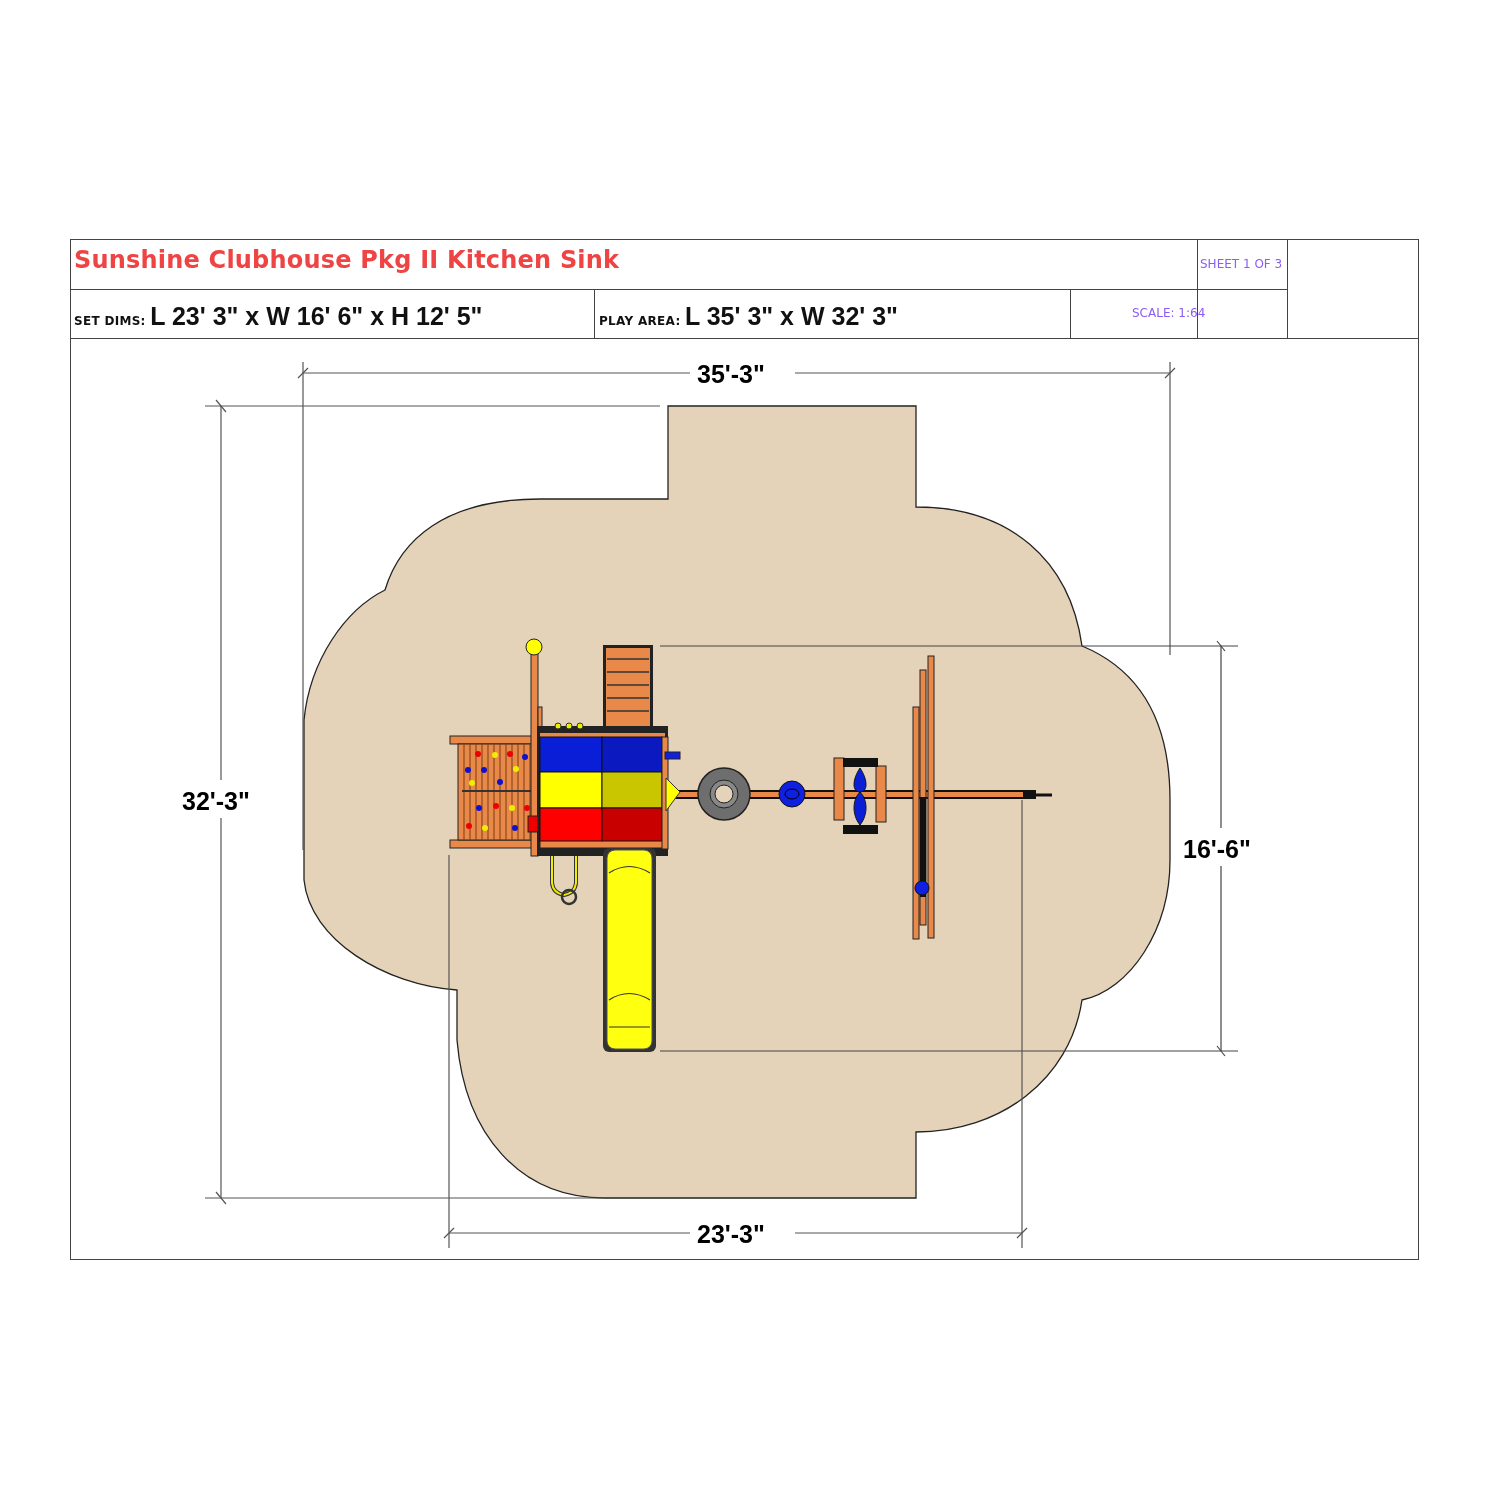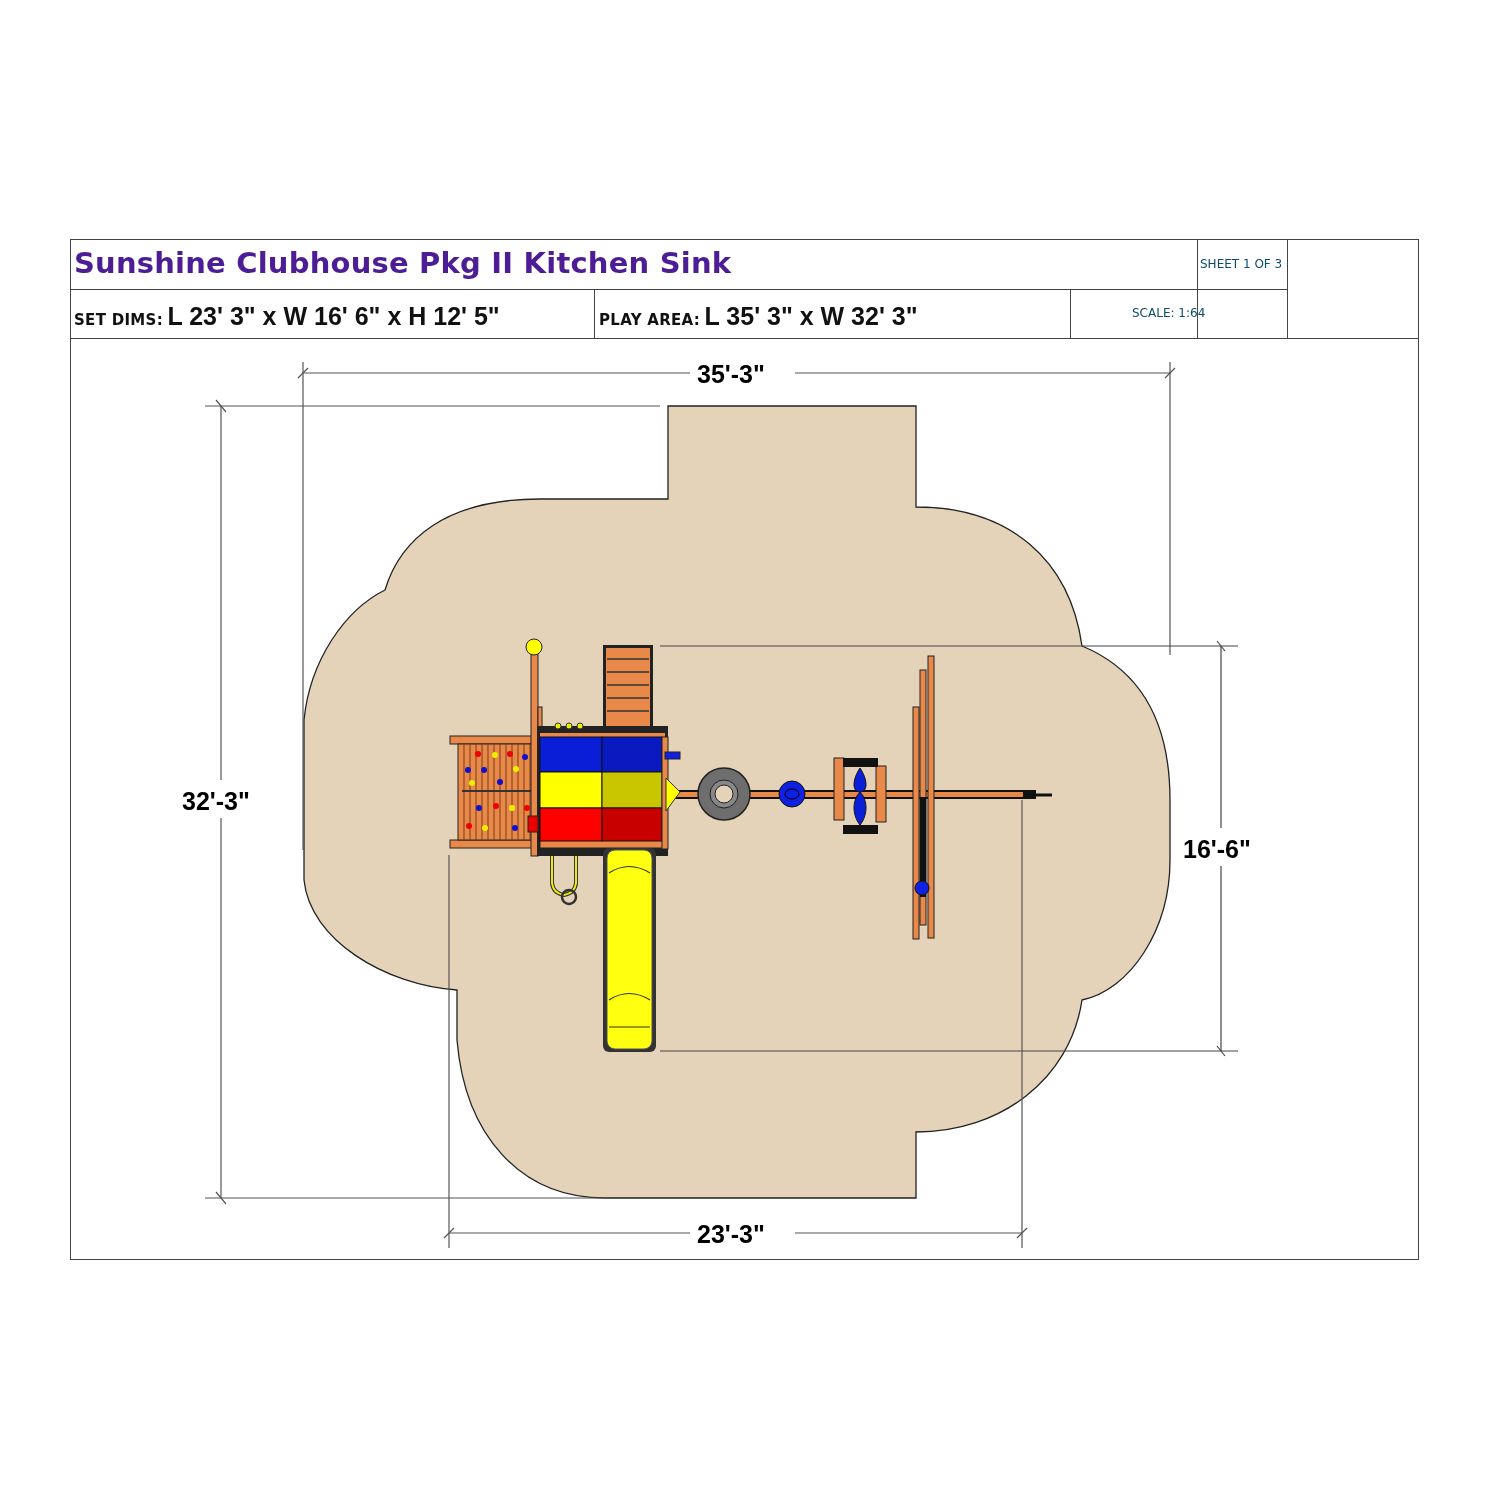--- a/index.html
+++ b/index.html
@@ -1,24 +1,24 @@
 <!DOCTYPE html>
 <html><head>
 <meta charset="utf-8">
 <style>
   html, body { margin:0; padding:0; background:#ffffff; }
   body { width:1500px; height:1500px; position:relative; overflow:hidden; font-family:"Liberation Sans", sans-serif; }
   .sheet { position:absolute; left:70px; top:239px; width:1349px; height:1021px; border:1px solid #444; box-sizing:border-box; }
   .titleblock { position:absolute; left:0; top:0; width:100%; height:99px; }
   .tb-line { position:absolute; background:#444; }
-  .title { position:absolute; left:3px; top:6px; font-size:29px; font-weight:bold; color:#4c1d95; letter-spacing:0.2px; white-space:nowrap; font-family:"DejaVu Sans", sans-serif; }
+  .title { position:absolute; left:3px; top:6px; font-size:24px; font-weight:bold; color:#ef4444; letter-spacing:0.2px; white-space:nowrap; font-family:"DejaVu Sans", sans-serif; }
   .dims { position:absolute; top:62px; white-space:nowrap; color:#111; }
-  .dims .lbl { font-size:15px; font-weight:bold; font-family:"DejaVu Sans", sans-serif; letter-spacing:0.3px; }
+  .dims .lbl { font-size:12px; font-weight:bold; font-family:"DejaVu Sans", sans-serif; letter-spacing:0.3px; }
   .dims .val { font-size:25px; font-weight:bold; font-family:"Liberation Sans", sans-serif; }
-  .small { position:absolute; font-size:12px; color:#0c4a6e; font-family:"DejaVu Sans", sans-serif; white-space:nowrap; }
+  .small { position:absolute; font-size:12px; color:#8b5cf6; font-family:"DejaVu Sans", sans-serif; white-space:nowrap; }
   .logo { position:absolute; left:1217px; top:1px; width:130px; height:96px; }
   .drawing { position:absolute; left:0; top:0; width:1500px; height:1500px; }
   .dimtext { font-family:"Liberation Sans", sans-serif; font-weight:bold; font-size:25px; fill:#000; }
 </style>
 </head>
 <body>
 
 <svg class="drawing" viewBox="0 0 1500 1500" xmlns="http://www.w3.org/2000/svg">
 
   <path d="M668,406 L916,406 L916,507

